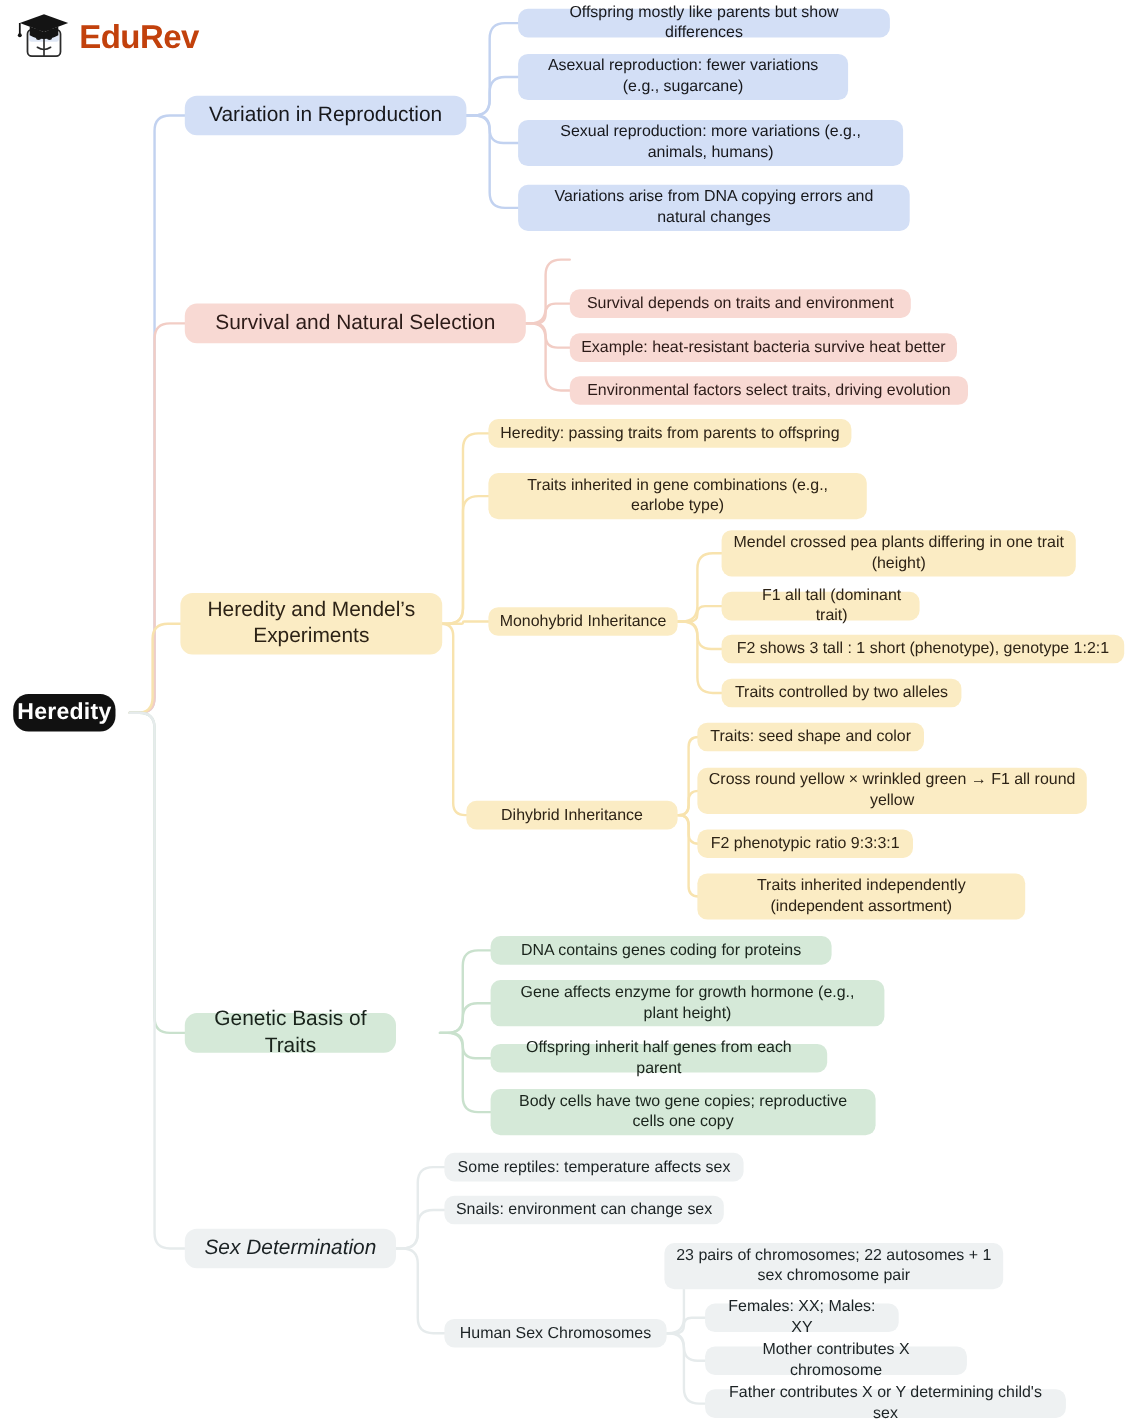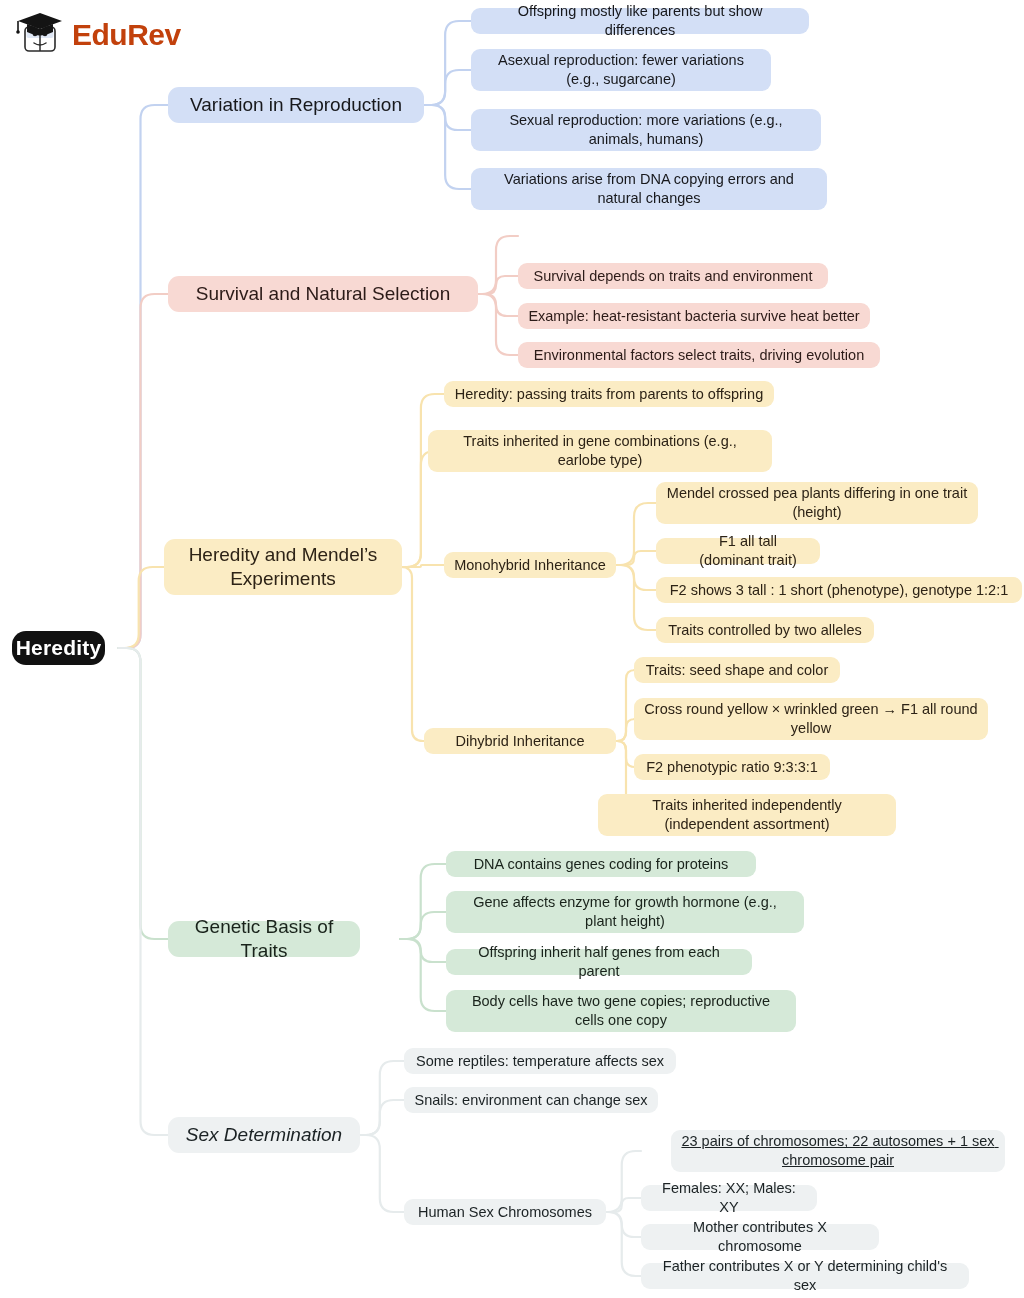--- a/index.html
+++ b/index.html
@@ -154,37 +154,37 @@
     <div class="node lvl2 c-blue" style="left: 471px; top: 8px; width: 338px; height: 26px;">Offspring mostly like parents but show differences</div>
     <div class="node lvl2 c-blue" style="left: 471px; top: 49px; width: 300px; height: 42px;">Asexual reproduction: fewer variations (e.g., sugarcane)</div>
     <div class="node lvl2 c-blue" style="left: 471px; top: 109px; width: 350px; height: 42px;">Sexual reproduction: more variations (e.g., animals, humans)</div>
     <div class="node lvl2 c-blue" style="left: 471px; top: 168px; width: 356px; height: 42px;">Variations arise from DNA copying errors and natural changes</div>
     <div class="node lvl1 c-pink" style="left: 168px; top: 276px; width: 310px; height: 36px;">Survival and Natural Selection</div>
     <div class="node lvl2 c-pink" style="left: 518px; top: 263px; width: 310px; height: 26px;">Survival depends on traits and environment</div>
     <div class="node lvl2 c-pink" style="left: 518px; top: 303px; width: 352px; height: 26px;">Example: heat-resistant bacteria survive heat better</div>
     <div class="node lvl2 c-pink" style="left: 518px; top: 342px; width: 362px; height: 26px;">Environmental factors select traits, driving evolution</div>
     <div class="node lvl1 c-yellow" style="left: 164px; top: 539px; width: 238px; height: 56px;">Heredity and Mendel’s Experiments</div>
     <div class="node lvl2 c-yellow" style="left: 444px; top: 381px; width: 330px; height: 26px;">Heredity: passing traits from parents to offspring</div>
-    <div class="node lvl2 c-yellow" style="left: 428px; top: 430px; width: 344px; height: 42px;">Traits inherited in gene combinations (e.g., earlobe type)</div>
+    <div class="node lvl2 c-yellow" style="left: 444px; top: 430px; width: 344px; height: 42px;">Traits inherited in gene combinations (e.g., earlobe type)</div>
     <div class="node lvl2 c-yellow" style="left: 444px; top: 552px; width: 172px; height: 26px;">Monohybrid Inheritance</div>
     <div class="node lvl3 c-yellow" style="left: 656px; top: 482px; width: 322px; height: 42px;">Mendel crossed pea plants differing in one trait (height)</div>
-    <div class="node lvl3 c-yellow" style="left: 656px; top: 538px; width: 164px; height: 26px; padding-left: 30px;">F1 all tall (dominant trait)</div>
+    <div class="node lvl3 c-yellow" style="left: 656px; top: 538px; width: 180px; height: 26px; padding-left: 30px;">F1 all tall (dominant trait)</div>
     <div class="node lvl3 c-yellow" style="left: 656px; top: 577px; width: 366px; height: 26px;">F2 shows 3 tall : 1 short (phenotype), genotype 1:2:1</div>
     <div class="node lvl3 c-yellow" style="left: 656px; top: 617px; width: 218px; height: 26px;">Traits controlled by two alleles</div>
     <div class="node lvl2 c-yellow" style="left: 424px; top: 728px; width: 192px; height: 26px;">Dihybrid Inheritance</div>
     <div class="node lvl3 c-yellow" style="left: 634px; top: 657px; width: 206px; height: 26px;">Traits: seed shape and color</div>
     <div class="node lvl3 c-yellow" style="left: 634px; top: 698px; width: 354px; height: 42px;">Cross round yellow × wrinkled green → F1 all round yellow</div>
     <div class="node lvl3 c-yellow" style="left: 634px; top: 754px; width: 196px; height: 26px;">F2 phenotypic ratio 9:3:3:1</div>
-    <div class="node lvl3 c-yellow" style="left: 598px; top: 794px; width: 298px; height: 42px;">Traits inherited independently (independent assortment)</div>
+    <div class="node lvl3 c-yellow" style="left: 634px; top: 794px; width: 298px; height: 42px;">Traits inherited independently (independent assortment)</div>
     <div class="node lvl1 c-green" style="left: 168px; top: 921px; width: 192px; height: 36px;">Genetic Basis of Traits</div>
     <div class="node lvl2 c-green" style="left: 446px; top: 851px; width: 310px; height: 26px;">DNA contains genes coding for proteins</div>
     <div class="node lvl2 c-green" style="left: 446px; top: 891px; width: 358px; height: 42px;">Gene affects enzyme for growth hormone (e.g., plant height)</div>
     <div class="node lvl2 c-green" style="left: 446px; top: 949px; width: 306px; height: 26px;">Offspring inherit half genes from each parent</div>
     <div class="node lvl2 c-green" style="left: 446px; top: 990px; width: 350px; height: 42px;">Body cells have two gene copies; reproductive cells one copy</div>
     <div class="node lvl1 c-gray" style="left: 168px; top: 1117px; width: 192px; height: 36px; font-style: italic;">Sex Determination</div>
     <div class="node lvl2 c-gray" style="left: 404px; top: 1048px; width: 272px; height: 26px;">Some reptiles: temperature affects sex</div>
     <div class="node lvl2 c-gray" style="left: 404px; top: 1087px; width: 254px; height: 26px;">Snails: environment can change sex</div>
     <div class="node lvl2 c-gray" style="left: 404px; top: 1199px; width: 202px; height: 26px;">Human Sex Chromosomes</div>
-    <div class="node lvl3 c-gray" style="left: 671px; top: 1130px; width: 334px; height: 42px; text-decoration: underline;">23 pairs of chromosomes; 22 autosomes + 1 sex chromosome pair</div>
+    <div class="node lvl3 c-gray" style="left: 604px; top: 1130px; width: 308px; height: 42px;">23 pairs of chromosomes; 22 autosomes + 1 sex chromosome pair</div>
     <div class="node lvl3 c-gray" style="left: 641px; top: 1185px; width: 176px; height: 26px;">Females: XX; Males: XY</div>
     <div class="node lvl3 c-gray" style="left: 641px; top: 1224px; width: 238px; height: 26px;">Mother contributes X chromosome</div>
     <div class="node lvl3 c-gray" style="left: 641px; top: 1263px; width: 328px; height: 26px;">Father contributes X or Y determining child's sex</div>
   </div>
 
 </body></html>

